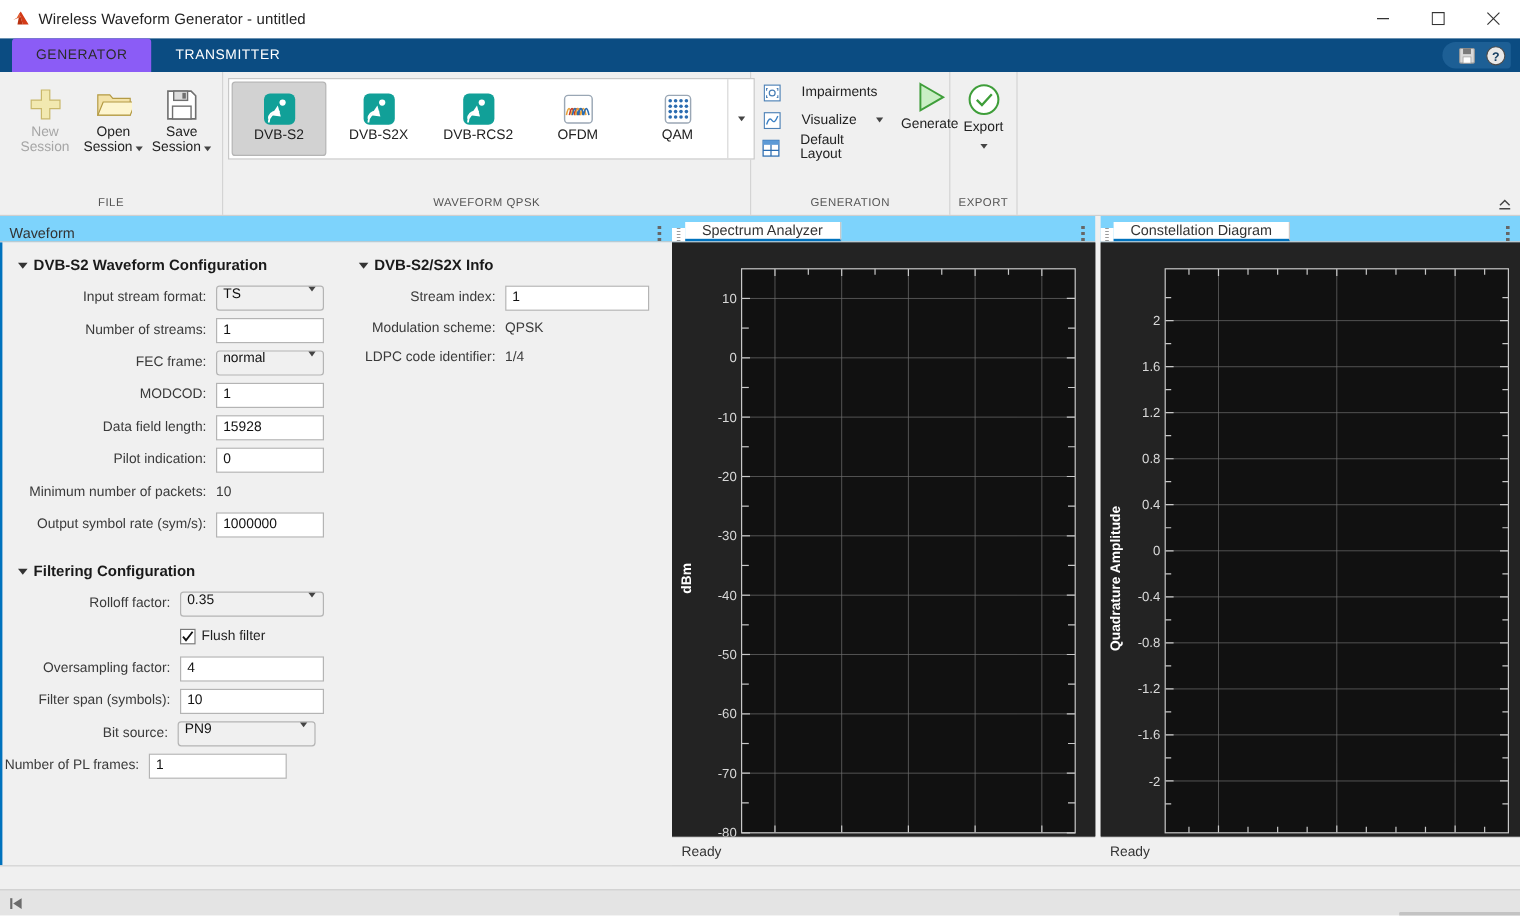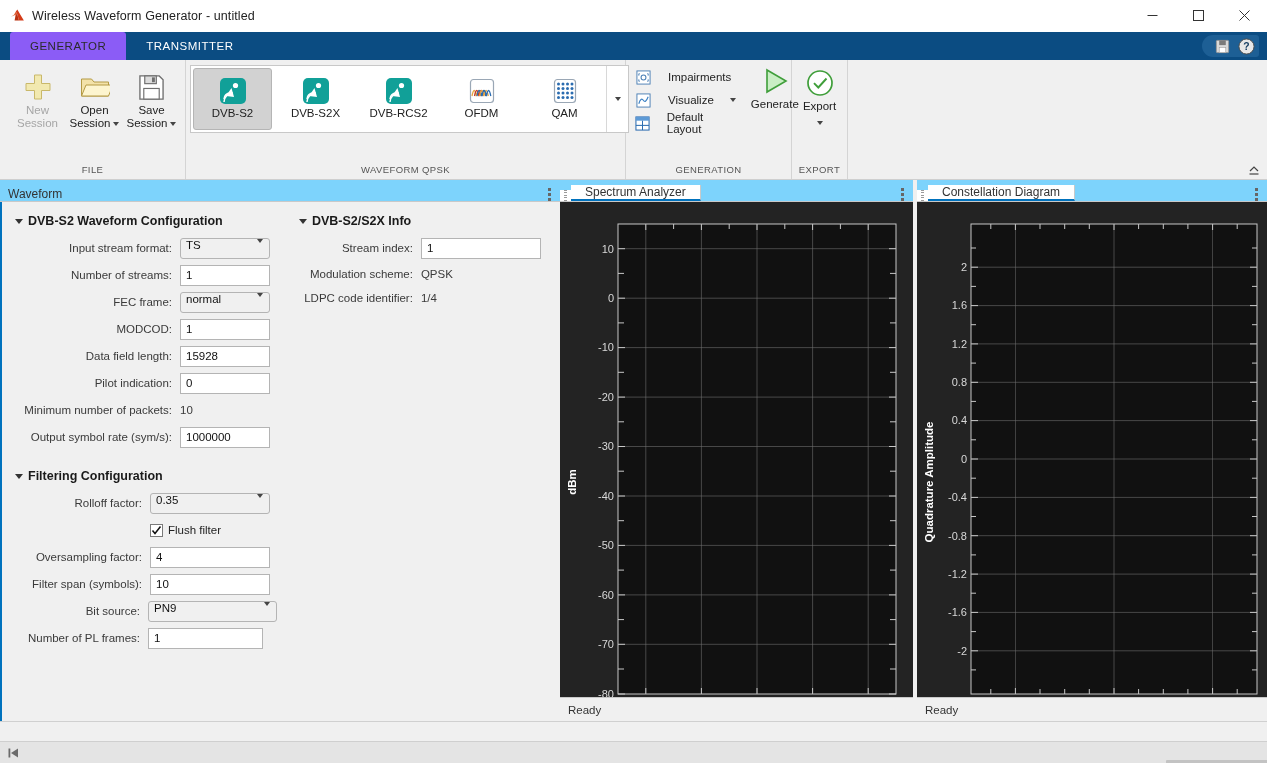--- a/index.html
+++ b/index.html
@@ -632,27 +632,27 @@
             <div class="flabel" style="width:148px">Oversampling factor:</div>
             <div class="ftext" style="width:120px">4</div>
           </div>
           <div class="frow">
             <div class="flabel" style="width:148px">Filter span (symbols):</div>
             <div class="ftext" style="width:120px">10</div>
           </div>
 
           <div class="frow">
             <div class="flabel" style="width:146px">Bit source:</div>
-            <div class="fselect" style="width:129px">
+            <div class="fselect" style="width:115px">
               <span>PN9</span>
               <span class="caret-d"></span>
             </div>
           </div>
           <div class="frow">
-            <div class="flabel" style="width:146px">Number of PL frames:</div>
+            <div class="flabel" style="width:122px">Number of PL frames:</div>
             <div class="ftext" style="width:115px">1</div>
           </div>
         </div>
 
         <div class="cfg-col cfg-col-b">
           <div class="sec-head">
             <span class="tri"></span>
             <span>DVB-S2/S2X Info</span>
           </div>
           <div class="frow">

